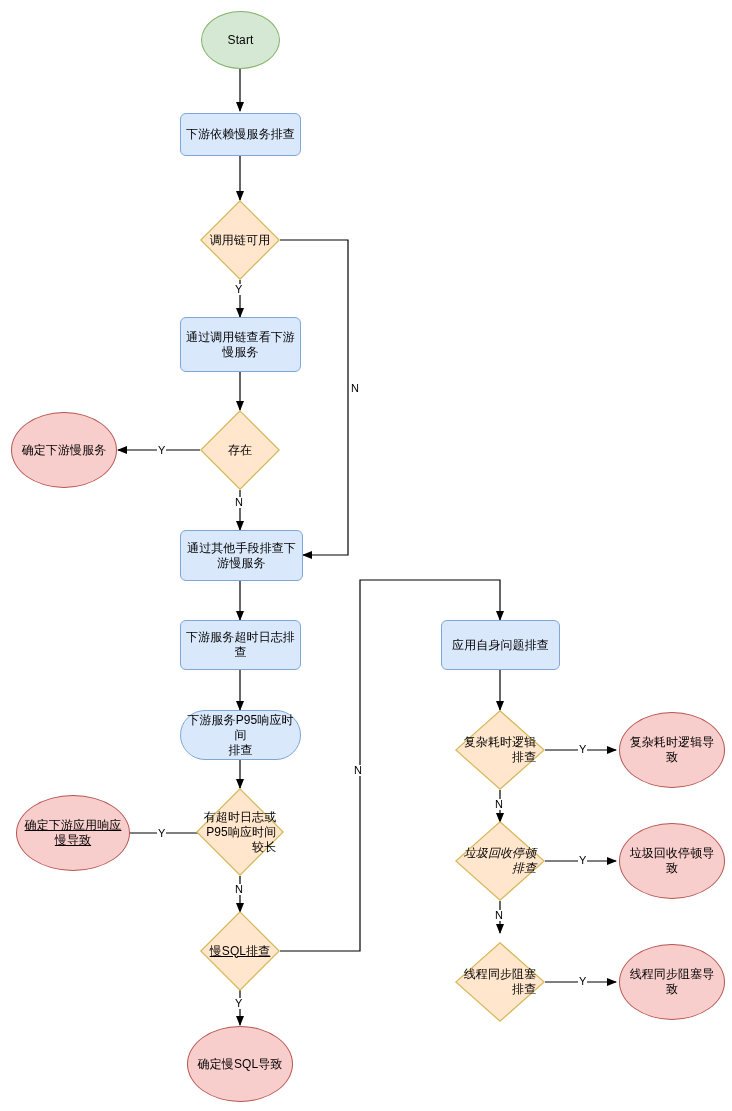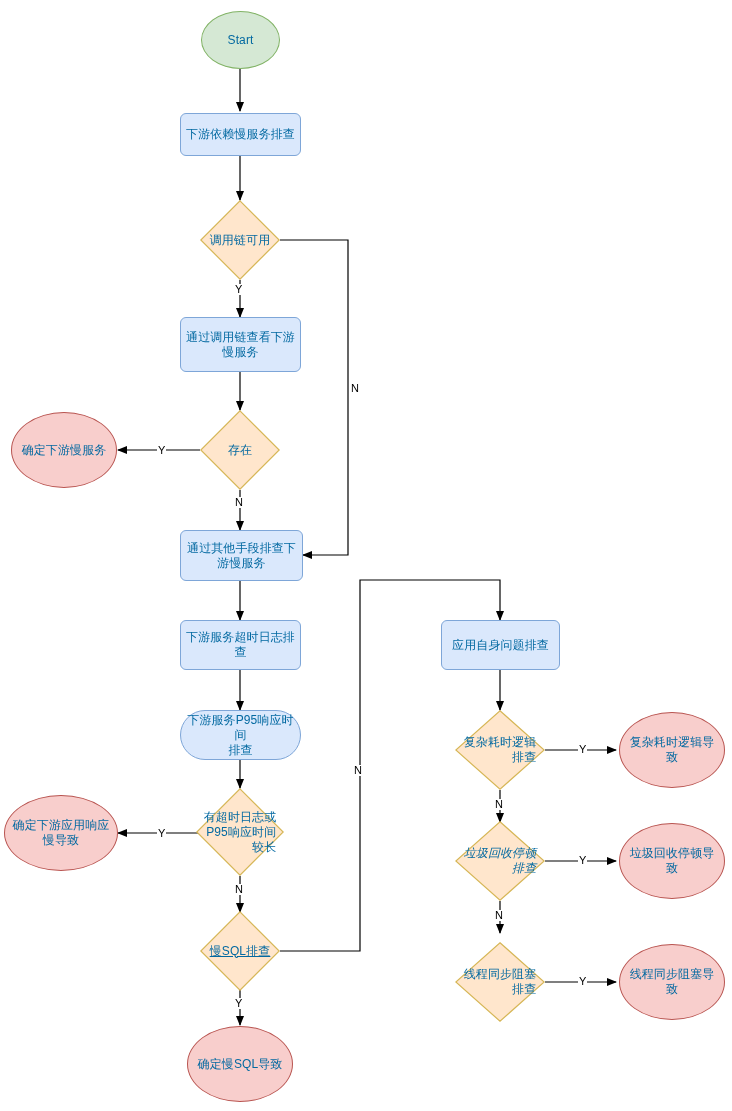--- a/index.html
+++ b/index.html
@@ -25,21 +25,21 @@
     height: 1111px;
     pointer-events: none;
   }
   .node {
     position: absolute;
     box-sizing: border-box;
     display: flex;
     align-items: center;
     justify-content: center;
     text-align: center;
-    color: #0369a1;
+    color: #000000;
     font-size: 12px;
     line-height: 15px;
     letter-spacing: 0.1px;
   }
   .node .label {
     display: block;
     padding: 0 4px;
     white-space: pre-line;
   }
   
@@ -188,21 +188,21 @@
 
   <div class="node decision" style="left:196px; top:788px; width:88px; height:88px;">
     <svg class="diamond-shape" viewBox="0 0 88 88" preserveAspectRatio="none">
       <polygon points="44,0.8 87.2,44 44,87.2 0.8,44" fill="#ffe6cc" stroke="#d6b656" stroke-width="1.2"></polygon>
     </svg>
     <span class="label">有超时日志或
 P95响应时间
 较长</span>
   </div>
 
-  <div class="node ellipse result" style="left:4px; top:795px; width:114px; height:76px;">
+  <div class="node ellipse result" style="left:16px; top:795px; width:114px; height:76px;text-decoration:underline;">
     <span class="label">确定下游应用响应
 慢导致</span>
   </div>
 
   <div class="node decision" style="left:200px; top:911px; width:80px; height:80px;text-decoration:underline;">
     <svg class="diamond-shape" viewBox="0 0 80 80" preserveAspectRatio="none">
       <polygon points="40,0.8 79.2,40 40,79.2 0.8,40" fill="#ffe6cc" stroke="#d6b656" stroke-width="1.2"></polygon>
     </svg>
     <span class="label">慢SQL排查</span>
   </div>

